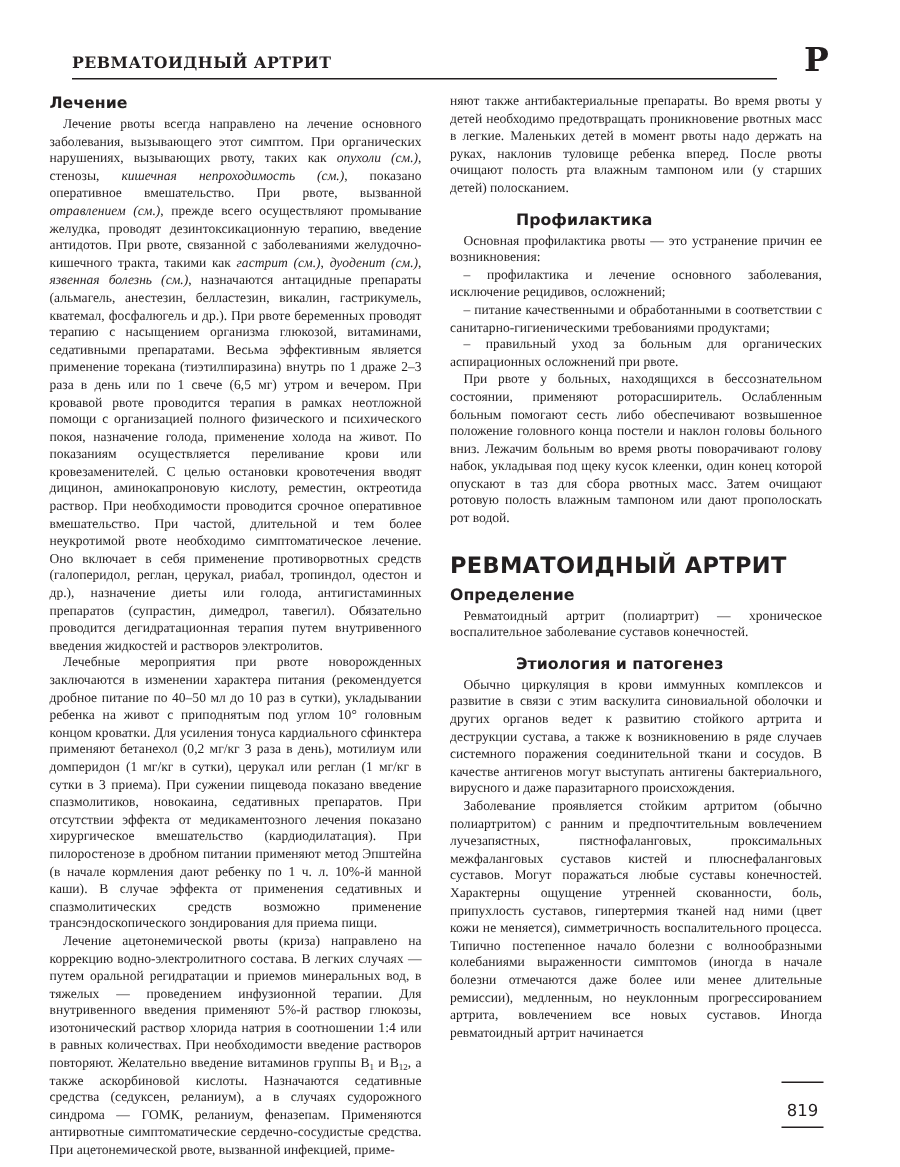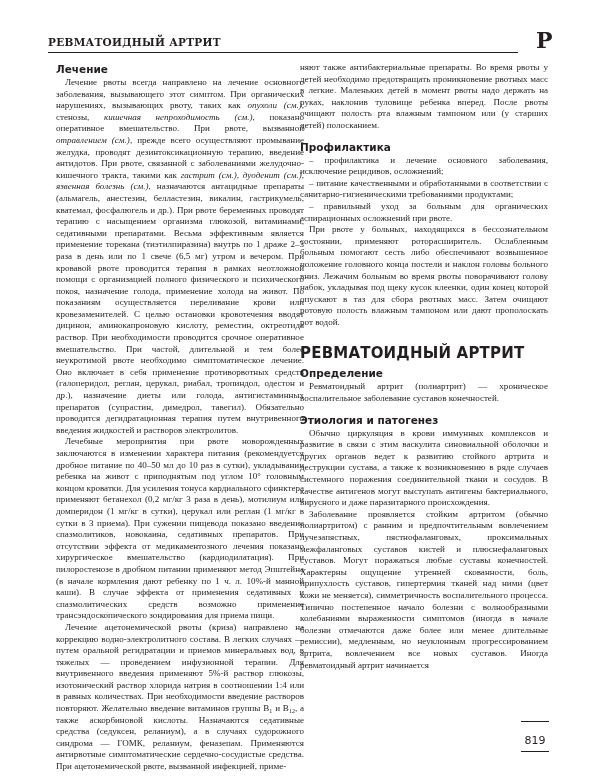--- a/index.html
+++ b/index.html
@@ -11,30 +11,30 @@
   }
   .section-letter {
     position: absolute; left: 536px; top: 27px;
     font-family: "DejaVu Serif", serif; font-weight: bold; font-size: 22px;
   }
   .col {
     position: absolute; top: 62px; width: 248px;
     font-family: "Liberation Serif", serif; font-size: 9.05px; line-height: 11.6px;
     text-align: justify;
   }
-  .col-left { left: 56px; }
+  .col-left { left: 33px; }
   .col-right { left: 300px; }
   .col p { margin: 0; text-indent: 9px; }
   .col p.noindent { text-indent: 0; }
   .col p.dash { text-indent: 9px; }
   .h2 {
     font-family: "DejaVu Sans", sans-serif; font-weight: bold; font-size: 10.5px;
     margin: 0 0 1px 0; line-height: 14px;
   }
-  .h2.spaced { margin-top: 8px; }
+  .h2.spaced { margin-top: 8px; margin-left: 44px; }
   .h1 {
     font-family: "DejaVu Sans", sans-serif; font-weight: bold; font-size: 15px;
     margin: 16px 0 4px 0; line-height: 18px; letter-spacing: 0.2px;
   }
   em { font-style: italic; }
   sub { font-size: 6px; vertical-align: -2px; line-height: 0; }
   .page-number {
     position: absolute; left: 521px; top: 721px; width: 28px;
     border-top: 1.2px solid #231f20; border-bottom: 1.2px solid #231f20;
     font-family: "DejaVu Sans", sans-serif; font-weight: normal; font-size: 11px;
@@ -50,20 +50,21 @@
 <div class="col col-left">
   <div class="h2">Лечение</div>
   <p><span>Лечение рвоты всегда направлено на лечение основного заболевания, вызывающего этот симптом. При органических нарушениях, вызывающих рвоту, таких как </span><em>опухоли (см.)</em><span>, стенозы, </span><em>кишечная непроходимость (см.)</em><span>, показано оперативное вмешательство. При рвоте, вызванной </span><em>отравлением (см.)</em><span>, прежде всего осуществляют промывание желудка, проводят дезинтоксикационную терапию, введение антидотов. При рвоте, связанной с заболеваниями желудочно-кишечного тракта, такими как </span><em>гастрит (см.)</em><span>, </span><em>дуоденит (см.)</em><span>, </span><em>язвенная болезнь (см.)</em><span>, назначаются антацидные препараты (альмагель, анестезин, белластезин, викалин, гастрикумель, кватемал, фосфалюгель и др.). При рвоте беременных проводят терапию с насыщением организма глюкозой, витаминами, седативными препаратами. Весьма эффективным является применение торекана (тиэтилпиразина) внутрь по 1 драже 2–3 раза в день или по 1 свече (6,5 мг) утром и вечером. При кровавой рвоте проводится терапия в рамках неотложной помощи с организацией полного физического и психического покоя, назначение голода, применение холода на живот. По показаниям осуществляется переливание крови или кровезаменителей. С целью остановки кровотечения вводят дицинон, аминокапроновую кислоту, реместин, октреотида раствор. При необходимости проводится срочное оперативное вмешательство. При частой, длительной и тем более неукротимой рвоте необходимо симптоматическое лечение. Оно включает в себя применение противорвотных средств (галоперидол, реглан, церукал, риабал, тропиндол, одестон и др.), назначение диеты или голода, антигистаминных препаратов (супрастин, димедрол, тавегил). Обязательно проводится дегидратационная терапия путем внутривенного введения жидкостей и растворов электролитов.</span></p>
   <p>Лечебные мероприятия при рвоте новорожденных заключаются в изменении характера питания (рекомендуется дробное питание по 40–50 мл до 10 раз в сутки), укладывании ребенка на живот с приподнятым под углом 10° головным концом кроватки. Для усиления тонуса кардиального сфинктера применяют бетанехол (0,2 мг/кг 3 раза в день), мотилиум или домперидон (1 мг/кг в сутки), церукал или реглан (1 мг/кг в сутки в 3 приема). При сужении пищевода показано введение спазмолитиков, новокаина, седативных препаратов. При отсутствии эффекта от медикаментозного лечения показано хирургическое вмешательство (кардиодилатация). При пилоростенозе в дробном питании применяют метод Эпштейна (в начале кормления дают ребенку по 1 ч. л. 10%-й манной каши). В случае эффекта от применения седативных и спазмолитических средств возможно применение трансэндоскопического зондирования для приема пищи.</p>
   <p><span>Лечение ацетонемической рвоты (криза) направлено на коррекцию водно-электролитного состава. В легких случаях — путем оральной регидратации и приемов минеральных вод, в тяжелых — проведением инфузионной терапии. Для внутривенного введения применяют 5%-й раствор глюкозы, изотонический раствор хлорида натрия в соотношении 1:4 или в равных количествах. При необходимости введение растворов повторяют. Желательно введение витаминов группы В</span><sub>1</sub><span> и В</span><sub>12</sub><span>, а также аскорбиновой кислоты. Назначаются седативные средства (седуксен, реланиум), а в случаях судорожного синдрома — ГОМК, реланиум, феназепам. Применяются антирвотные симптоматические сердечно-сосудистые средства. При ацетонемической рвоте, вызванной инфекцией, приме-</span></p>
 </div>
 
 <div class="col col-right">
   <p class="noindent">няют также антибактериальные препараты. Во время рвоты у детей необходимо предотвращать проникновение рвотных масс в легкие. Маленьких детей в момент рвоты надо держать на руках, наклонив туловище ребенка вперед. После рвоты очищают полость рта влажным тампоном или (у старших детей) полосканием.</p>
   <div class="h2 spaced">Профилактика</div>
+  <p>Основная профилактика рвоты — это устранение причин ее возникновения:</p>
   <p class="dash">– профилактика и лечение основного заболевания, исключение рецидивов, осложнений;</p>
   <p class="dash">– питание качественными и обработанными в соответствии с санитарно-гигиеническими требованиями продуктами;</p>
   <p class="dash">– правильный уход за больным для органических аспирационных осложнений при рвоте.</p>
   <p>При рвоте у больных, находящихся в бессознательном состоянии, применяют роторасширитель. Ослабленным больным помогают сесть либо обеспечивают возвышенное положение головного конца постели и наклон головы больного вниз. Лежачим больным во время рвоты поворачивают голову набок, укладывая под щеку кусок клеенки, один конец которой опускают в таз для сбора рвотных масс. Затем очищают ротовую полость влажным тампоном или дают прополоскать рот водой.</p>
 
   <div class="h1">РЕВМАТОИДНЫЙ АРТРИТ</div>
   <div class="h2">Определение</div>
   <p>Ревматоидный артрит (полиартрит) — хроническое воспалительное заболевание суставов конечностей.</p>
   <div class="h2 spaced">Этиология и патогенез</div>
   <p>Обычно циркуляция в крови иммунных комплексов и развитие в связи с этим васкулита синовиальной оболочки и других органов ведет к развитию стойкого артрита и деструкции сустава, а также к возникновению в ряде случаев системного поражения соединительной ткани и сосудов. В качестве антигенов могут выступать антигены бактериального, вирусного и даже паразитарного происхождения.</p>

